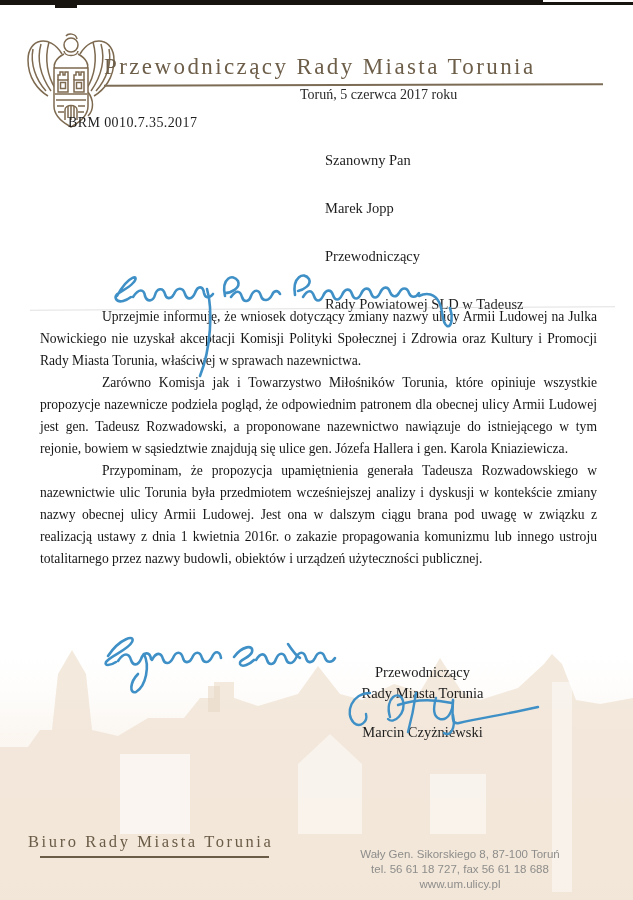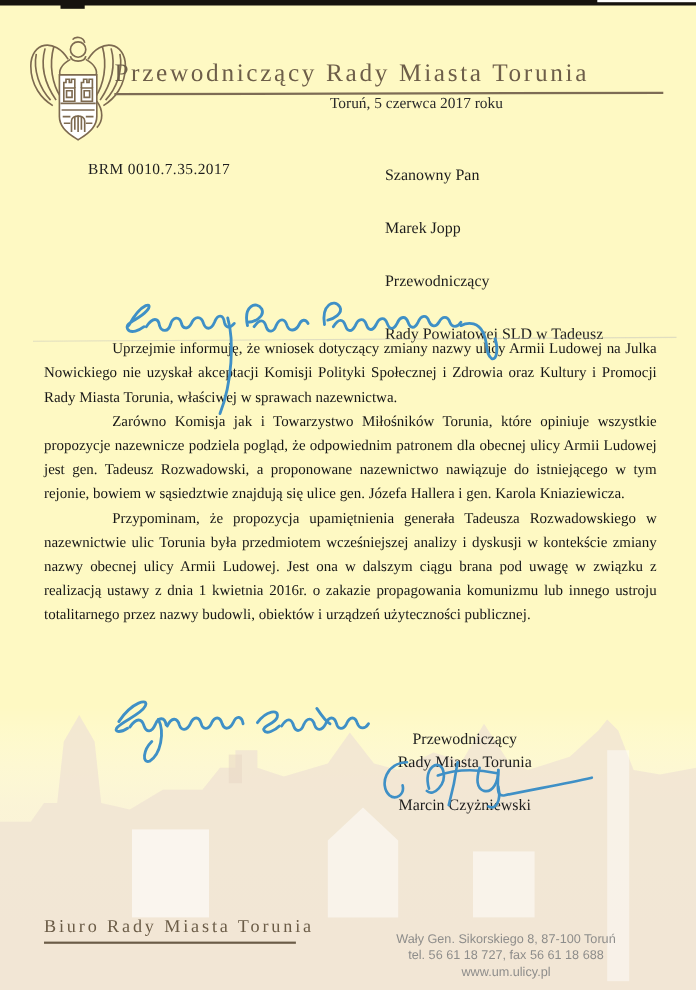--- a/index.html
+++ b/index.html
@@ -1,38 +1,38 @@
 <!DOCTYPE html>
 <html><head>
 <meta charset="utf-8">
 <style>
   * { margin:0; padding:0; box-sizing:border-box; }
   html,body { width:633px; height:900px; }
   body { font-family:"Liberation Serif", serif; background:#e8e8e8; }
   .page {
     position:relative; width:633px; height:900px;
-    background:#fef9c3; overflow:hidden;
+    background:#ffffff; overflow:hidden;
   }
   
   .scan-edge { position:absolute; left:0; top:0; width:633px; height:5px; background:#17130e; }
   .scan-edge:after { content:""; position:absolute; left:55px; top:0; width:22px; height:8px; background:#17130e; }
   .scan-edge:before { content:""; position:absolute; right:0; top:0; width:90px; height:2px; background:#fdfdfc; }
 
   
   .crest { position:absolute; left:22px; top:30px; width:96px; height:100px; }
   .header-title {
     position:absolute; left:104px; top:54px; width:500px;
     font-size:23px; letter-spacing:2.4px; color:#6d5e49; white-space:nowrap;
   }
   .header-rule { position:absolute; left:104px; top:84px; width:499px; height:2px; background:#7d6c55; transform:rotate(-0.15deg); }
   .date-line { position:absolute; left:300px; top:87px; width:240px; text-align:left; font-size:14px; color:#2a2a2a; }
-  .ref-number { position:absolute; left:80px; top:115px; font-size:14px; letter-spacing:0.4px; color:#1e1e1e;margin-top:32px; }
-
-  
-  .recipient { position:absolute; left:350px; top:152px; font-size:14.5px; color:#1d1d1d; }
+  .ref-number { position:absolute; left:68px; top:115px; font-size:14px; letter-spacing:0.4px; color:#1e1e1e; }
+
+  
+  .recipient { position:absolute; left:325px; top:152px; font-size:14.5px; color:#1d1d1d; }
   .recipient .line1 { margin-bottom:28px; }
   .recipient .line { line-height:22px;margin-top:26px; }
 
   
   .hand { position:absolute; pointer-events:none; }
   .hand path { fill:none; stroke:#3f90c6; stroke-linecap:round; stroke-linejoin:round; }
   .hand-salutation { left:103px; top:266px; width:372px; height:120px; z-index:3; }
   .hand-closing { left:92px; top:624px; width:272px; height:78px; z-index:3; }
   .hand-signature { left:340px; top:685px; width:205px; height:58px; z-index:3; }
 
@@ -48,21 +48,21 @@
 
   
   .sig-block { position:absolute; left:330px; top:662px; width:185px; text-align:center; font-size:14.5px; line-height:21px; color:#1d1d1d; z-index:2; }
   .sig-name { position:absolute; left:330px; top:724px; width:185px; text-align:center; font-size:14.5px; color:#1d1d1d; z-index:2; }
 
   
   .watermark { position:absolute; left:0; top:642px; width:633px; height:258px; z-index:0; }
 
   
   .footer-office {
-    position:absolute; left:40px; top:832px; font-size:16.5px; letter-spacing:2.6px;
+    position:absolute; left:28px; top:832px; font-size:16.5px; letter-spacing:2.6px;
     color:#6b5c47; z-index:2; white-space:nowrap;
   }
   .footer-office-rule { position:absolute; left:40px; top:856px; width:229px; height:2px; background:#6b5c47; z-index:2; }
   .footer-address {
     position:absolute; right:33px; top:847px; width:280px; text-align:center; z-index:2;
     font-family:"Liberation Sans", sans-serif; font-size:11.5px; line-height:15px; color:#8e8d8b;
   }
   .crest path, .crest circle, .crest rect, .crest line { vector-effect:non-scaling-stroke; }
 </style>
 </head>

